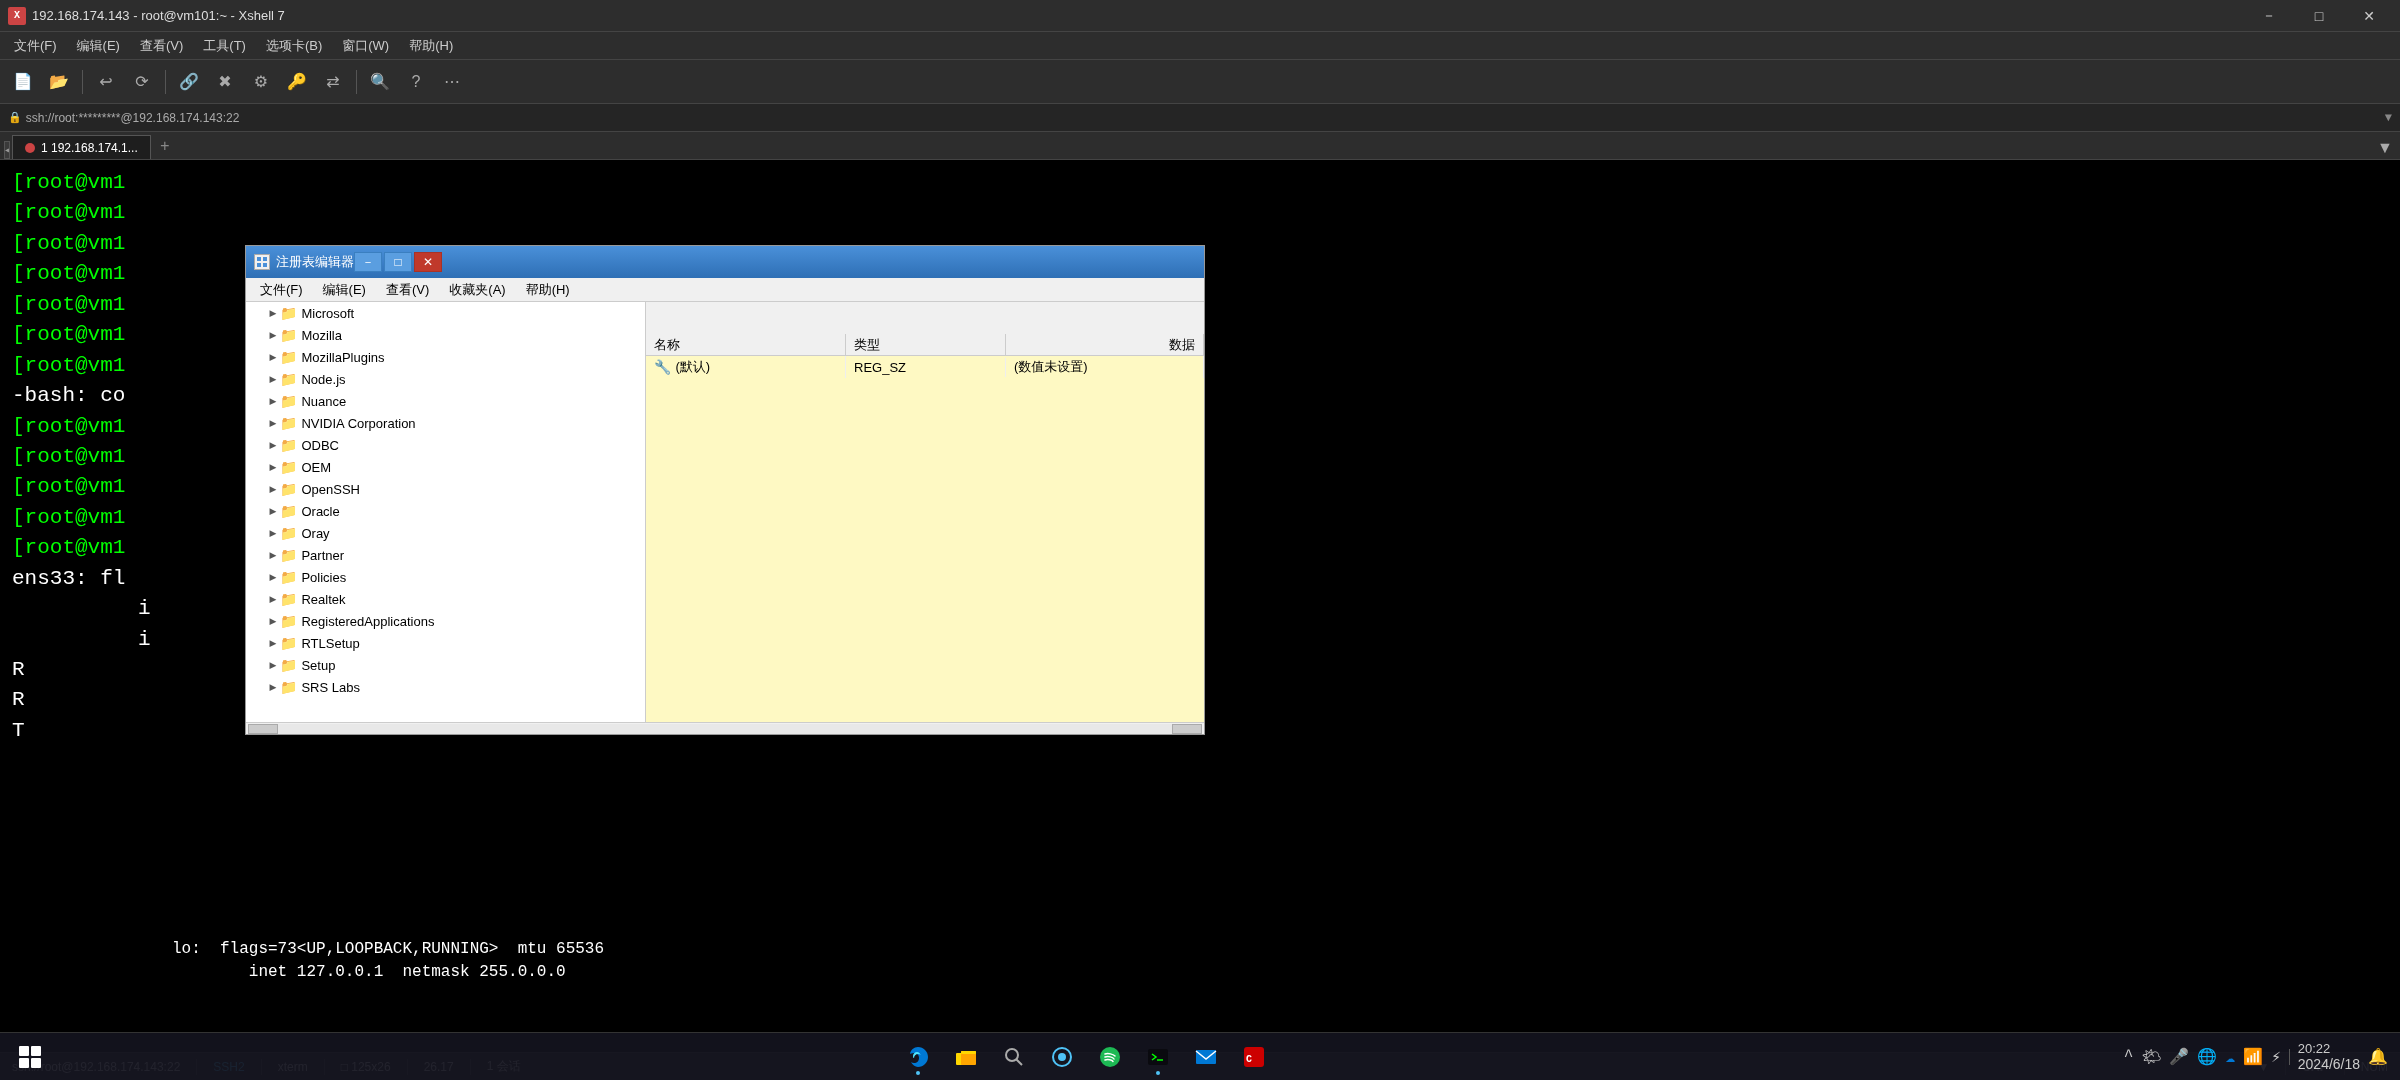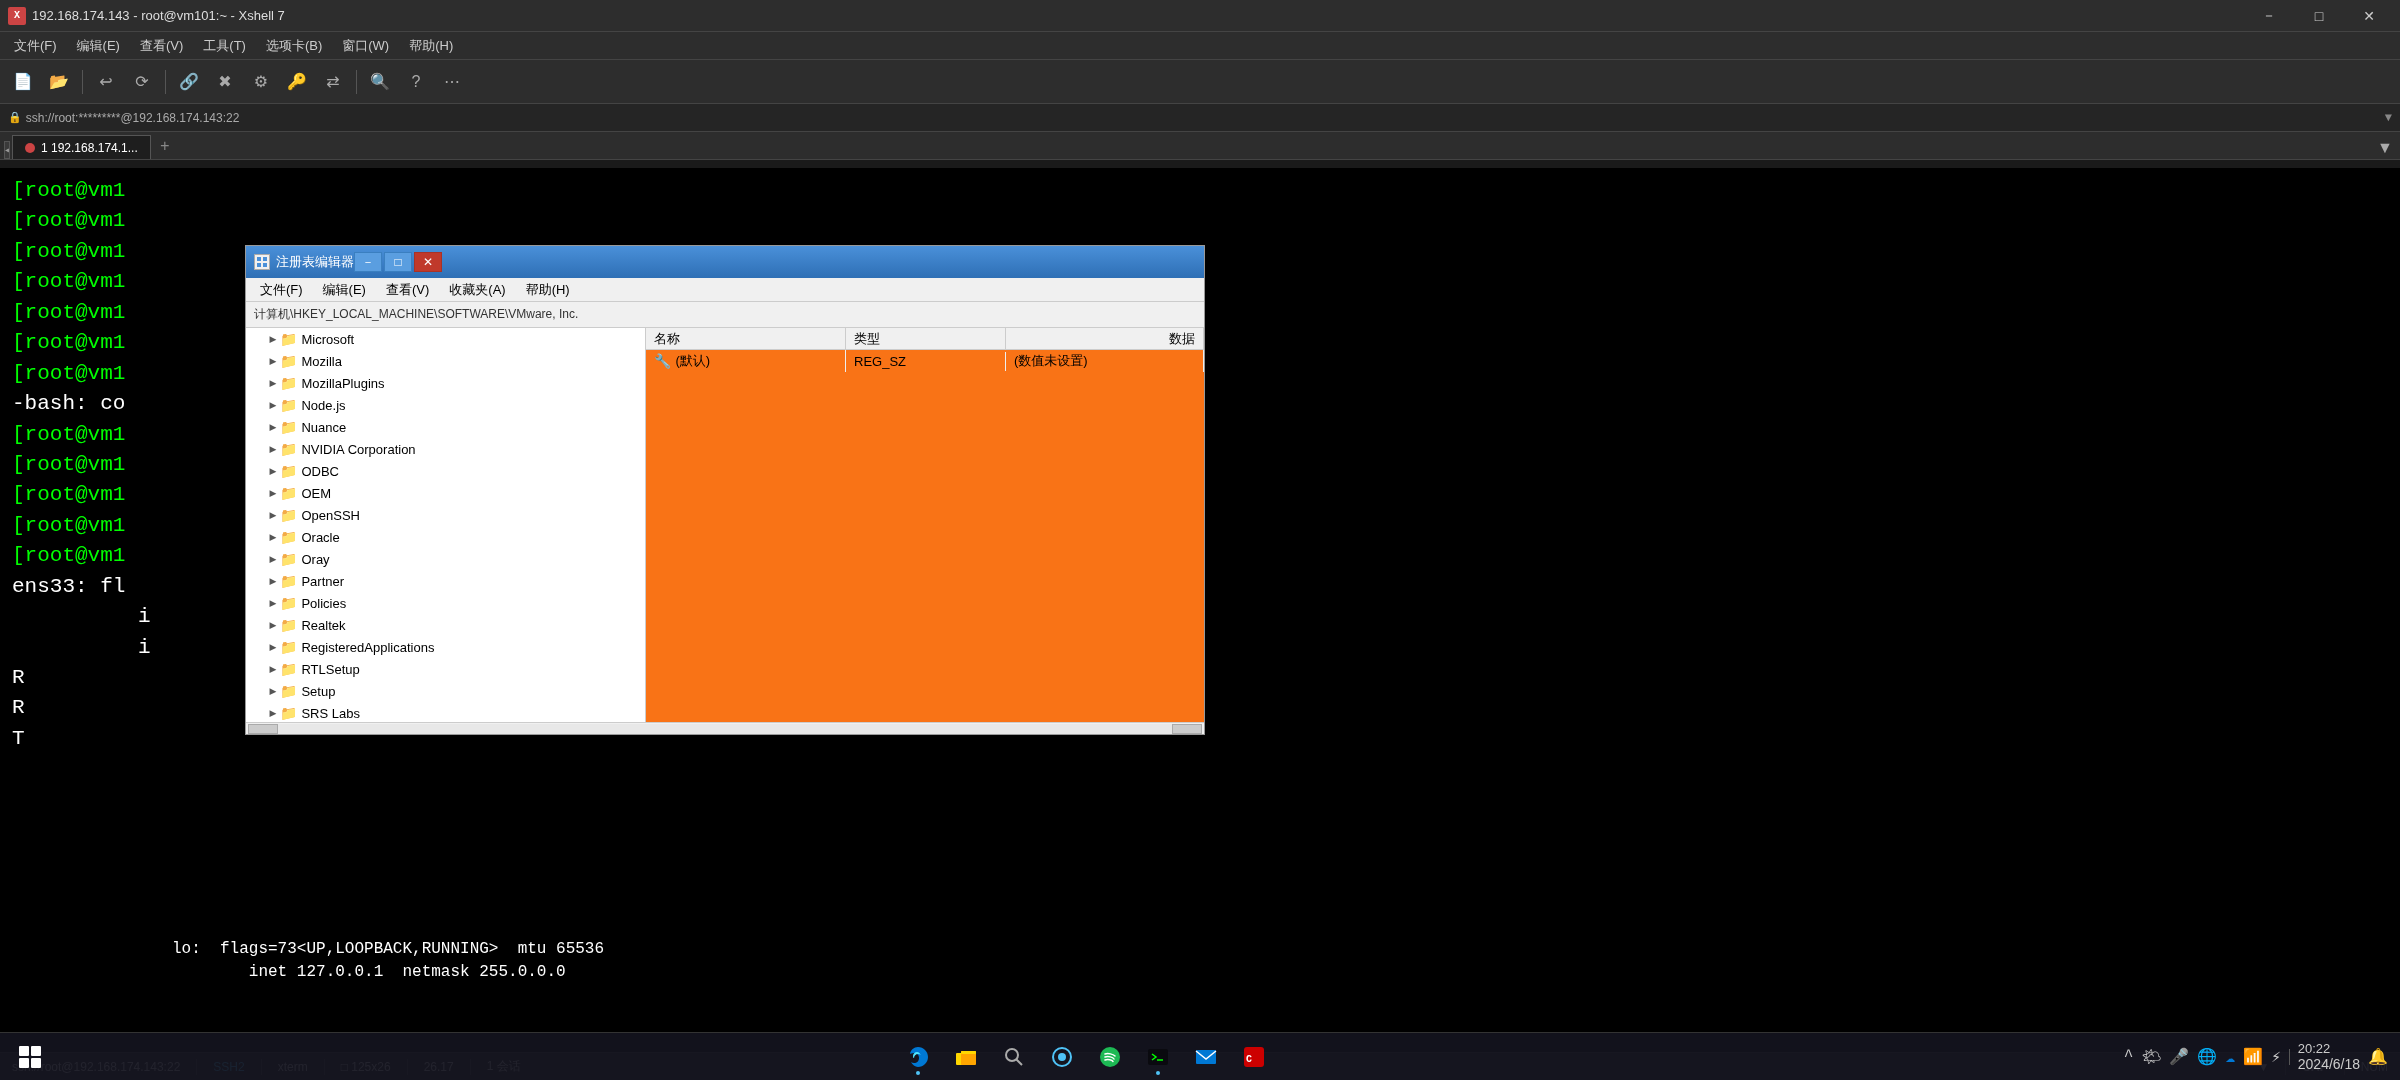--- a/index.html
+++ b/index.html
@@ -169,21 +169,21 @@
     
     .main-content {
       flex: 1;
       position: relative;
       overflow: hidden;
     }
 
     
     .terminal-area {
       position: absolute;
-      top: 8px; left: 0;
+      top: 0; left: 0;
       width: 100%;
       height: 100%;
       background: #000;
       color: #fff;
       font-size: 21px;
       font-family: 'Consolas', 'Courier New', monospace;
       padding: 8px 12px;
       line-height: 1.4;
       overflow: hidden;
     }
@@ -323,22 +323,23 @@
     .folder-icon {
       font-size: 14px;
       margin-right: 4px;
       color: #d4a017;
       flex-shrink: 0;
     }
 
     
     .value-pane {
       flex: 1;
-      background: #f97316;
+      background: #fef9c3;
       overflow: auto;
+      margin-top: 32px;
     }
     .value-pane-header {
       display: flex;
       height: 22px;
       background: #f0f0f0;
       border-bottom: 1px solid #ccc;
       font-family: 'Segoe UI', sans-serif;
       font-size: 13px;
     }
     .value-col {
@@ -588,23 +589,20 @@
       </div>
 
       <div class="regedit-menu">
         <span class="regedit-menu-item">文件(F)</span>
         <span class="regedit-menu-item">编辑(E)</span>
         <span class="regedit-menu-item">查看(V)</span>
         <span class="regedit-menu-item">收藏夹(A)</span>
         <span class="regedit-menu-item">帮助(H)</span>
       </div>
 
-      <div class="regedit-address">
-        <span class="regedit-address-label">计算机\HKEY_LOCAL_MACHINE\SOFTWARE\VMware, Inc.</span>
-      </div>
 
       <div class="regedit-body">
 
         <div class="tree-pane">
 
           <div class="tree-item">
             <span class="tree-indent" style="display:inline-block;width:16px;"></span>
             <span class="tree-arrow">▶</span>
             <span class="folder-icon">📁</span>
             <span>Microsoft</span>

